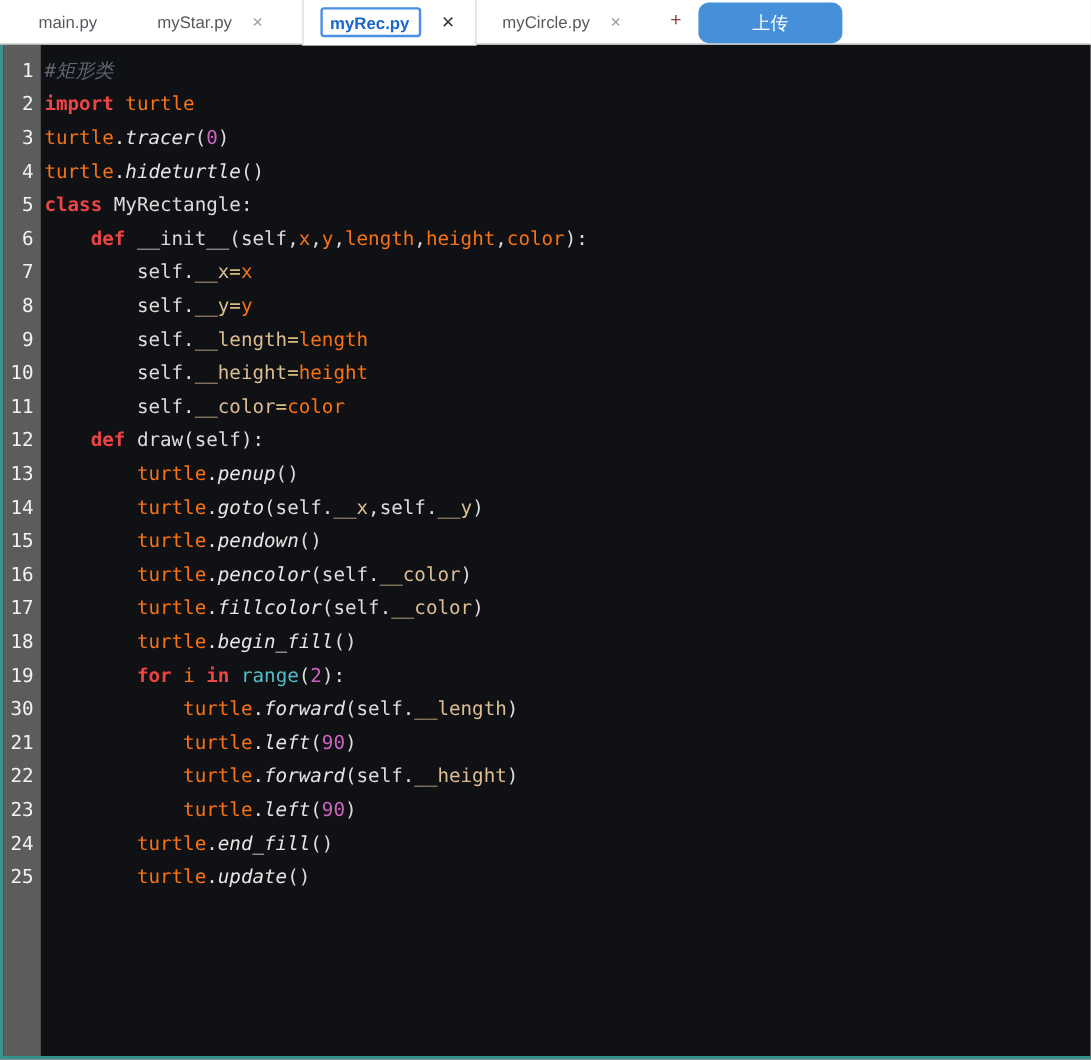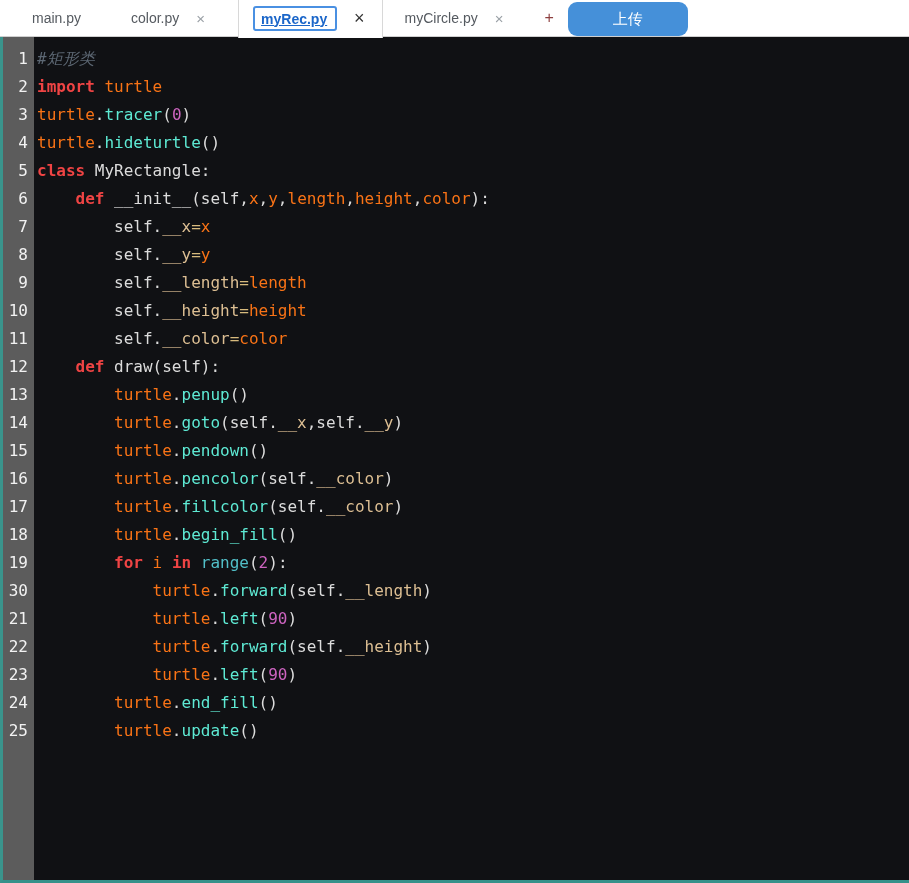--- a/index.html
+++ b/index.html
@@ -14,21 +14,21 @@
          font-size:14px; cursor:default; }
   .tab .lbl { padding:0 4px; }
   .tab-main { margin-right:42px; }
   .tab-star { margin-right:30px; }
   .tab-circle { margin-left:18px; }
   .close { color:#9aa0a6; font-size:15px; margin-left:10px; padding:0 3px; }
   .tab-active { background:#ffffff; border-left:1px solid #d8d8d8; border-right:1px solid #d8d8d8;
                 height:38px; margin-bottom:-1px; padding:0 14px; z-index:2; }
   .rename { width:84px; height:25px; border:2px solid #4a90e2; border-radius:3px;
             color:#1b66c9; font-weight:bold; font-size:14px; padding:0 6px;
-            font-family:"Liberation Sans", sans-serif; outline:none; background:#fff;text-decoration:underline; }
+            font-family:"Liberation Sans", sans-serif; outline:none; background:#fff; }
   .close-active { color:#333333; font-size:18px; margin-left:14px; }
   .newtab { color:#8d3f3f; font-size:16px; margin-left:34px; padding:0 4px; }
   .upload-btn { margin-left:10px; width:120px; height:34px; background:#4590d9;
                 border:none; border-radius:9px; color:#ffffff; font-size:15px;
                 font-family:"Liberation Sans", sans-serif; cursor:pointer; margin-top:2px; }
 
   
   .editor { flex:1; display:flex; background:#101114;
             border-left:3px solid #3a948c; border-bottom:3px solid #35918a; }
   .gutter { width:31px; background:#5c5c5c; color:#f2f2f2; text-align:right;
@@ -36,40 +36,40 @@
             font-size:16px; flex-shrink:0; }
   .gutter .ln { height:28px; line-height:28px; }
   .codearea { flex:1; padding:8px 0 0 3px; font-family:"DejaVu Sans Mono", monospace;
               font-size:16px; white-space:pre; overflow:hidden; }
   .codearea .cl { height:28px; line-height:28px; }
 
   
   .tk-cm { color:#5c6773; font-style:italic; }
   .tk-kw { color:#ef4444; font-weight:bold; }
   .tk-id { color:#f97316; }
-  .tk-fn { color:#5eead4; }
+  .tk-fn { color:#e5e5e5;font-style:italic; }
   .tk-at { color:#ddbf93; }
   .tk-pl { color:#dcdcdc; }
   .tk-op { color:#d7ba7d; }
   .tk-num{ color:#cd64c0; }
   .tk-bi { color:#52bfc8; }
 </style>
 </head>
 <body>
 
 <div class="app">
 
   <div class="tabbar">
 
     <div class="tab tab-main">
       <span class="lbl">main.py</span>
     </div>
 
     <div class="tab tab-star">
-      <span class="lbl">color.py</span>
+      <span class="lbl">myStar.py</span>
       <span class="close">×</span>
     </div>
 
     <div class="tab tab-active">
       <input class="rename" type="text" value="myRec.py" style="">
       <span class="close close-active">×</span>
     </div>
 
     <div class="tab tab-circle">
       <span class="lbl">myCircle.py</span>

